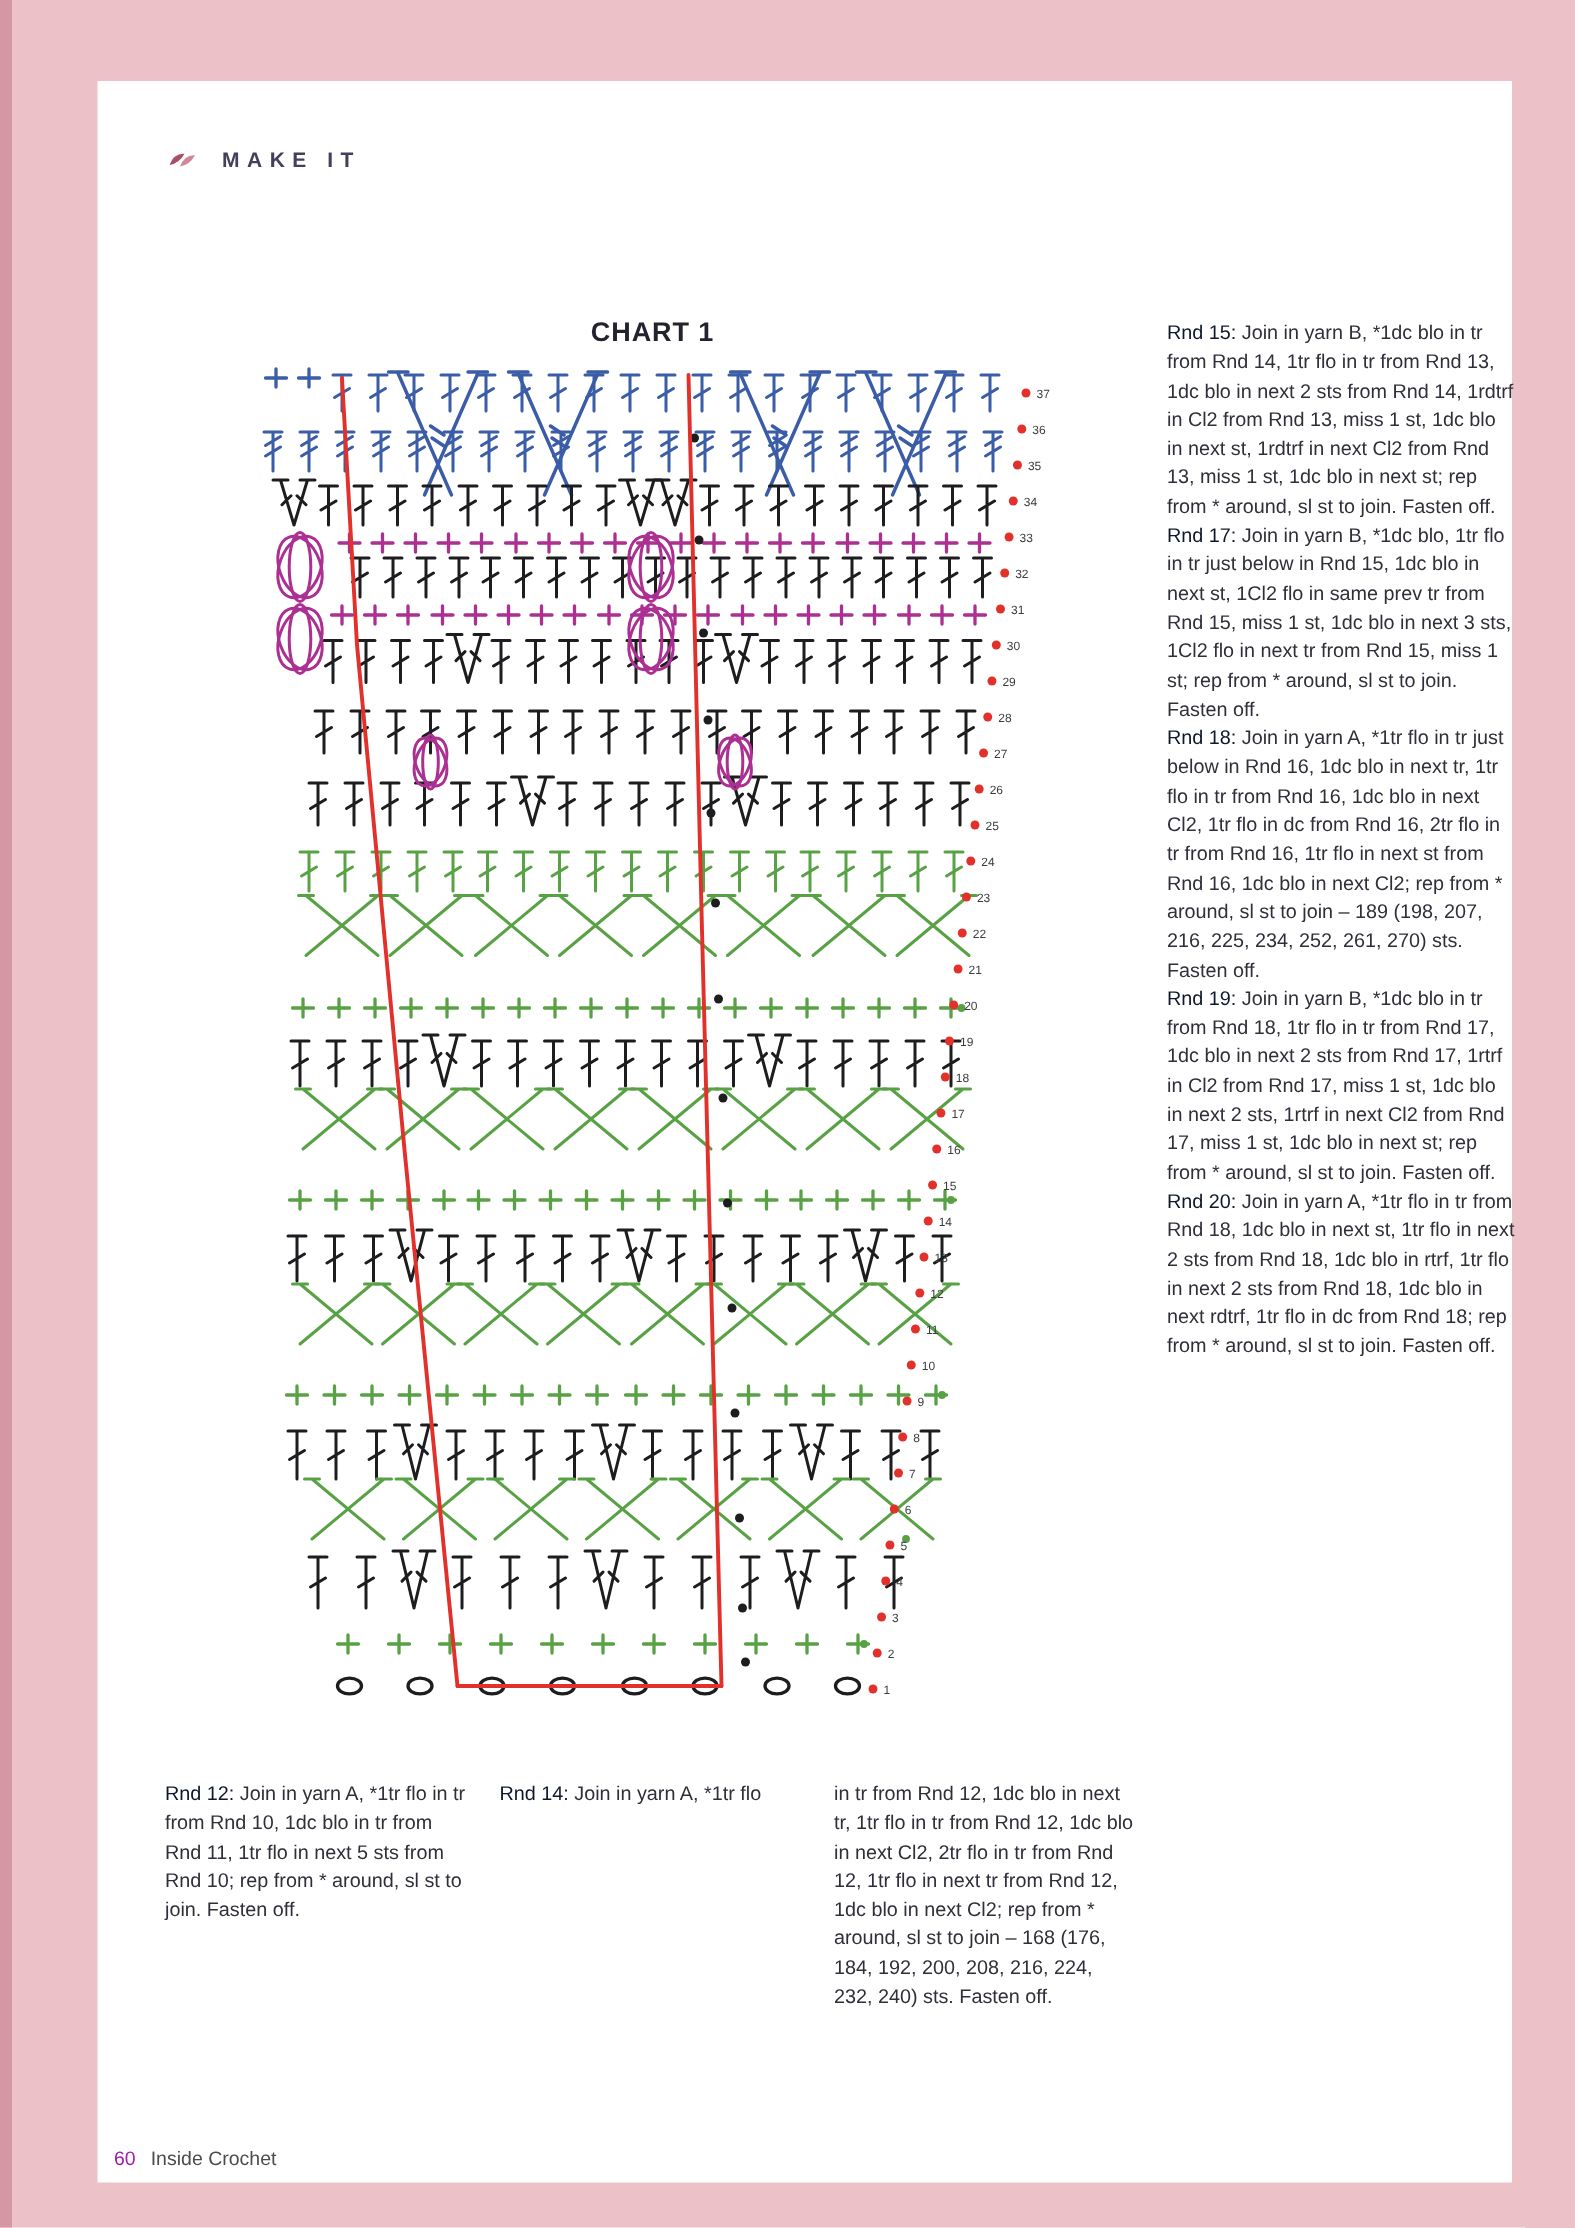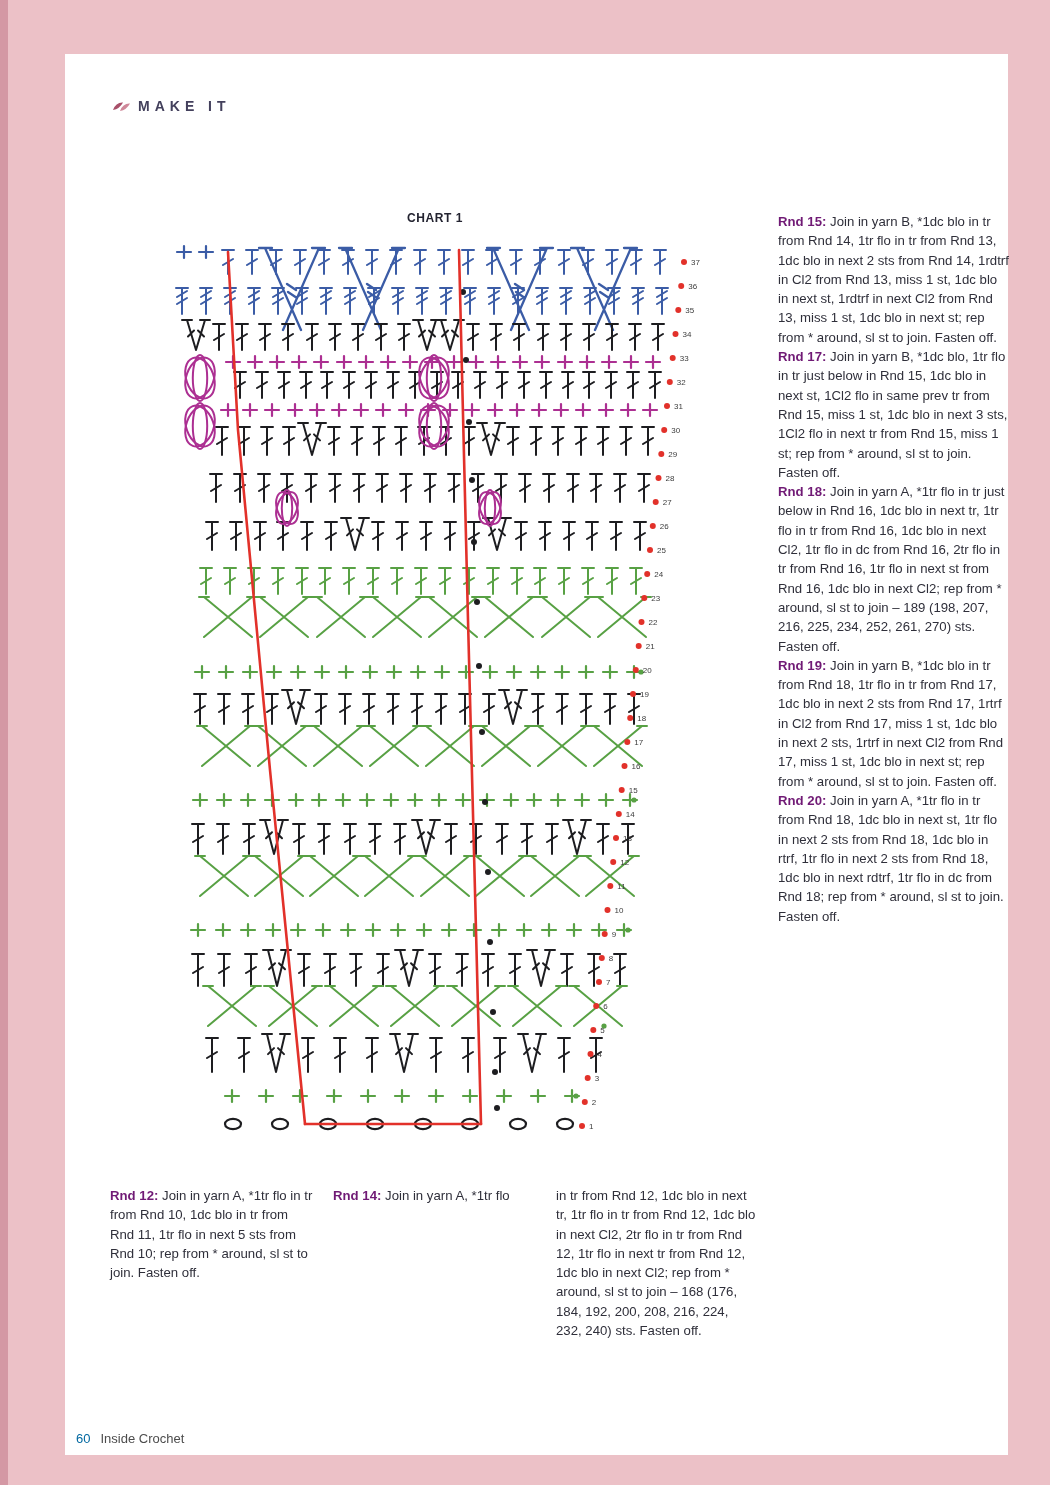--- a/index.html
+++ b/index.html
@@ -3,34 +3,34 @@
 <meta charset="utf-8">
 <style>
   html,body{margin:0;padding:0;}
   body{
     width:1050px;height:1485px;position:relative;overflow:hidden;
     background:#ecc1c7;
     font-family:"Liberation Sans",sans-serif;
   }
   .left-strip{position:absolute;left:0;top:0;width:8px;height:1485px;background:#d498a4;}
   .sheet{position:absolute;left:65px;top:54px;width:943px;height:1401px;background:#ffffff;}
-  .makeit{position:absolute;left:112px;top:98px;display:flex;align-items:center;gap:6px;}
+  .makeit{position:absolute;left:112px;top:98px;display:flex;align-items:center;gap:16px;}
   .makeit-label{font-size:14px;font-weight:700;letter-spacing:5px;color:#43405c;}
   .chart-title{position:absolute;left:150px;top:211px;width:570px;text-align:center;
-    font-size:12px;font-weight:700;letter-spacing:.6px;color:#232330;}
+    font-size:18px;font-weight:700;letter-spacing:.6px;color:#232330;}
   #chart-svg{position:absolute;left:150px;top:230px;}
   .col{position:absolute;color:#2f2f3a;}
   .instr{margin:0;font-size:13.2px;line-height:19.3px;}
-  .instr b{font-weight:700;color:#701a75;}
+  .instr b{font-weight:400;color:#0f172a;}
   .col1{left:110px;top:1186px;width:205px;}
   .col2{left:333px;top:1186px;width:205px;}
   .col3{left:556px;top:1186px;width:200px;}
   .colR{left:778px;top:212px;width:232px;}
   .footer{position:absolute;left:76px;top:1431px;font-size:13px;color:#4c4c4c;}
-  .footer .pg{margin-right:10px;color:#0369a1;}
+  .footer .pg{margin-right:10px;color:#a21caf;}
 </style>
 </head>
 <body>
 
 <div class="left-strip"></div>
 <div class="sheet"></div>
 
 <div class="makeit">
   <svg width="20" height="13" viewBox="0 0 20 13">
     <path d="M1,10 Q4,2 11,2.5 Q7.5,9 1,10 Z" fill="#a84f69"></path>

